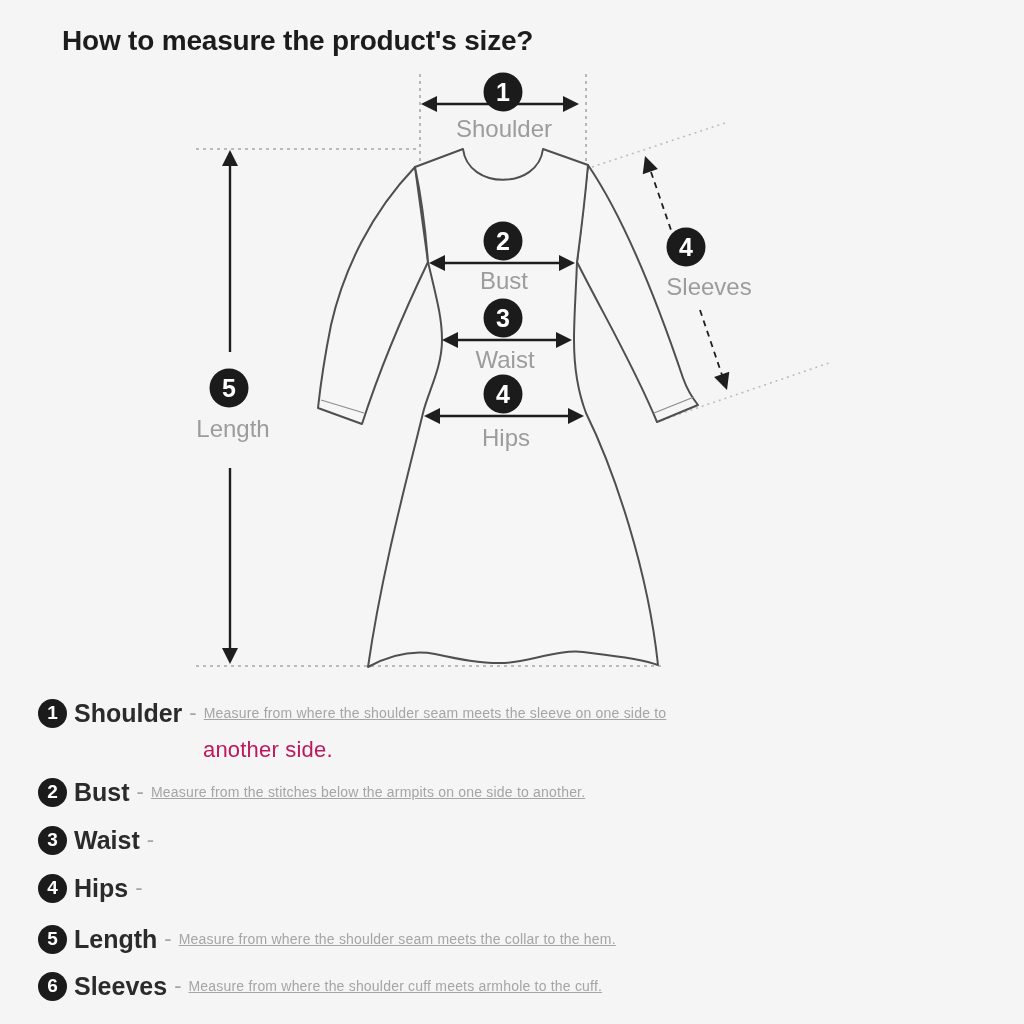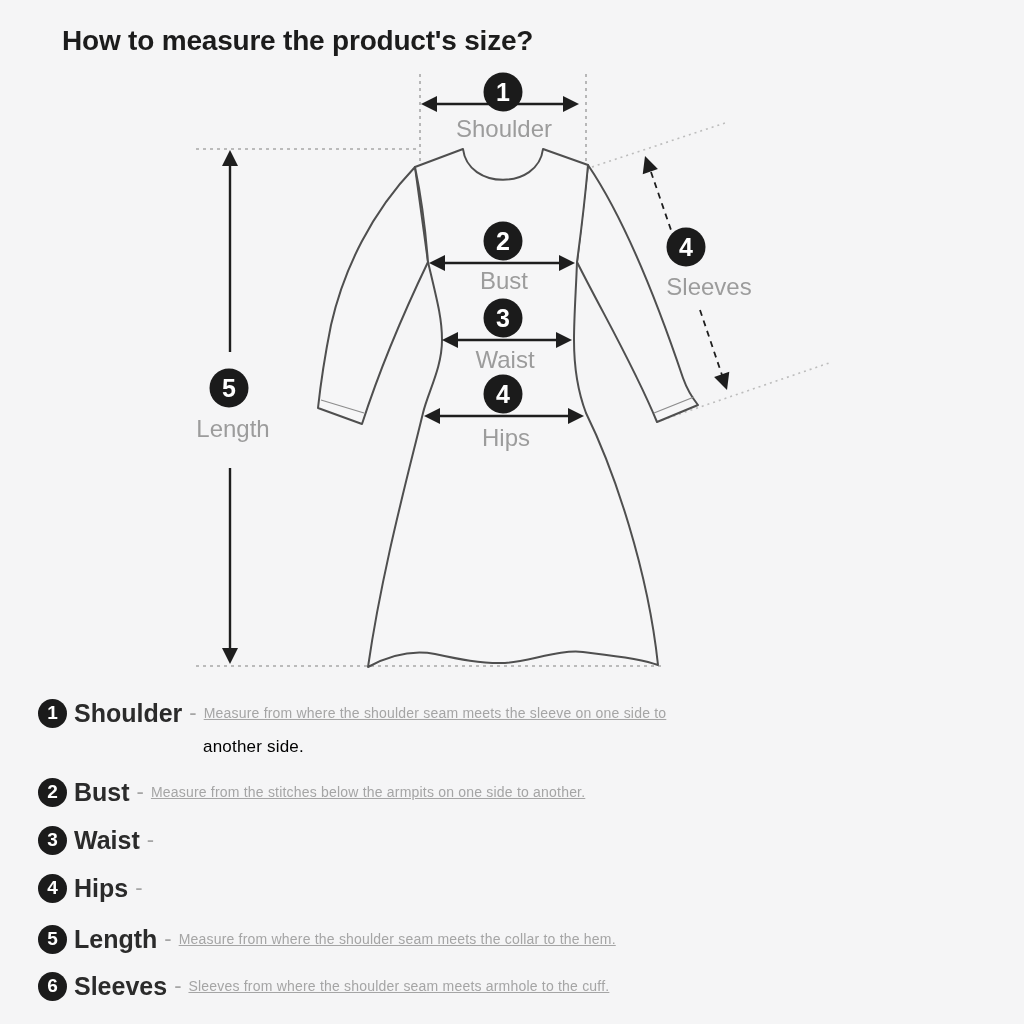--- a/index.html
+++ b/index.html
@@ -21,21 +21,21 @@
   .lbadge{
     flex:0 0 auto;width:29px;height:29px;border-radius:50%;
     background:#1b1b1b;color:#ffffff;font-size:19px;font-weight:bold;
     display:flex;align-items:center;justify-content:center;
   }
   .lname{font-size:25px;font-weight:bold;color:#2b2b2b;white-space:nowrap;}
   .lsep{font-size:22px;color:#a5a5a5;}
   .ldesc{font-size:14px;color:#a5a5a5;white-space:nowrap;letter-spacing:0.2px;text-decoration:underline;}
   .ldesc2{
     position:absolute;left:203px;top:737px;
-    font-size:17px;color:#000000;letter-spacing:0.2px;
+    font-size:22px;color:#be185d;letter-spacing:0.2px;
   }
 </style>
 </head>
 <body>
 
 <div id="canvas">
 
   <div class="title">How to measure the product's size?</div>
 
   <svg width="1024" height="700" viewBox="0 0 1024 700" style="position:absolute;left:0;top:0;">
@@ -190,17 +190,17 @@
       <span class="lbadge">5</span>
       <span class="lname">Length</span>
       <span class="lsep">-</span>
       <span class="ldesc">Measure from where the shoulder seam meets the collar to the hem.</span>
     </div>
 
     <div class="legend-row" style="top:970px;">
       <span class="lbadge">6</span>
       <span class="lname">Sleeves</span>
       <span class="lsep">-</span>
-      <span class="ldesc">Sleeves from where the shoulder seam meets armhole to the cuff.</span>
+      <span class="ldesc">Measure from where the shoulder cuff meets armhole to the cuff.</span>
     </div>
 
   </div>
 </div>
 
 </body></html>

